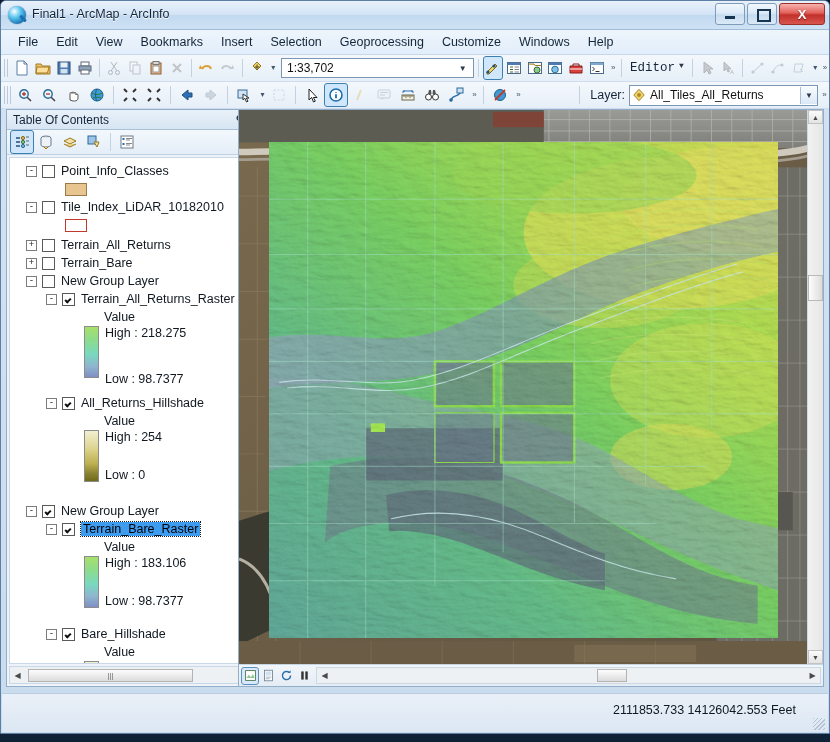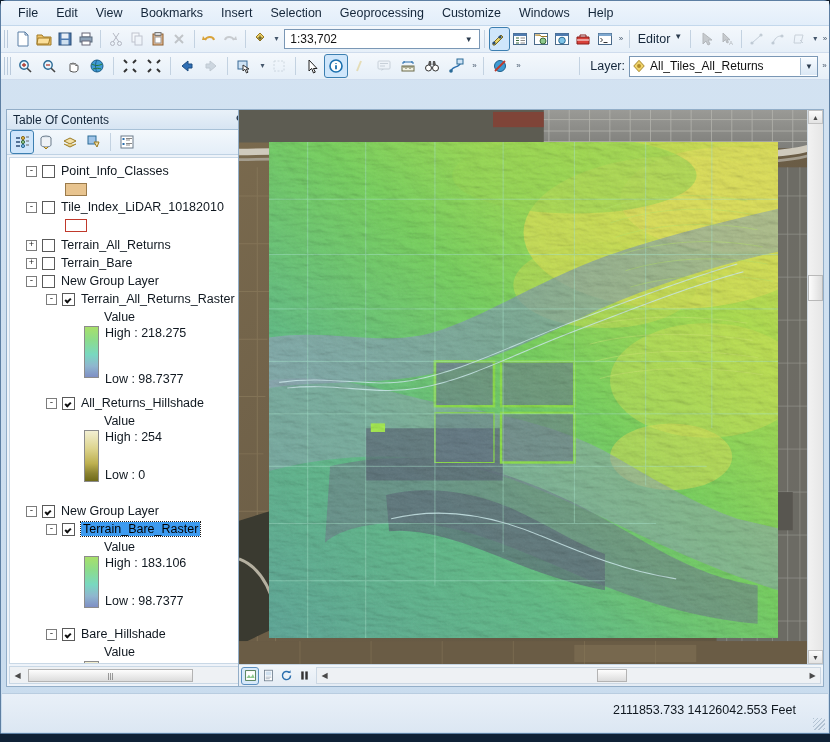--- a/index.html
+++ b/index.html
@@ -81,21 +81,21 @@
   .expander{
     width:9px;height:20px;margin-left:2px;font-size:8px;color:#44566b;
     display:flex;flex-direction:column;align-items:center;justify-content:center;line-height:6px;cursor:pointer;
   }
   .scalebox{
     width:215px;height:18px;border:1px solid #7a97b5;background:#fff;
     display:flex;align-items:center;padding:0 2px 0 5px;margin-left:4px;font-size:12px;color:#111;
   }
   .scalebox .arrow{margin-left:auto;font-size:8px;color:#2b3b4d;padding-right:4px;}
   .lbl{font-size:12.5px;color:#14263a;margin:0 4px 0 6px;}
-  .editor-btn{display:flex;align-items:flex-start;padding:1px 4px;cursor:pointer;border-radius:2px;}
+  .editor-btn{display:flex;align-items:flex-start;padding:1px 4px;cursor:pointer;border-radius:2px;font-family:Liberation Mono, monospace;}
   .combo{
     height:19px;border:1px solid #7a97b5;background:#fff;display:flex;align-items:center;
     padding-left:2px;font-size:12px;color:#111;
   }
   .combo .cbarrow{
     margin-left:auto;width:16px;height:17px;border-left:1px solid #a9bed2;
     background:linear-gradient(to bottom,#f7fbff,#dbe8f5);
     display:flex;align-items:center;justify-content:center;font-size:8px;color:#2b3b4d;
   }
 
@@ -214,20 +214,35 @@
     background:
       repeating-linear-gradient(135deg,#b3c3d3 0 1px,transparent 1px 3px);
   }
   .taskbar{position:absolute;left:0;bottom:0;width:830px;height:8px;background:#0f2136;}
 </style>
 </head>
 <body>
 
 <div class="window">
 
+  <div class="titlebar">
+    <div class="title-icon"></div>
+    <div class="title-text">Final1 - ArcMap - ArcInfo</div>
+    <div class="win-btns">
+      <div class="wb">
+          <span class="min-bar"></span>
+        </div>
+      <div class="wb">
+          <span class="max-sq"></span>
+        </div>
+      <div class="wb close">
+        <span class="g">X</span>
+      </div>
+    </div>
+  </div>
 
   <div class="menubar">
     <div class="mi">File</div>
     <div class="mi">Edit</div>
     <div class="mi">View</div>
     <div class="mi">Bookmarks</div>
     <div class="mi">Insert</div>
     <div class="mi">Selection</div>
     <div class="mi">Geoprocessing</div>
     <div class="mi">Customize</div>

